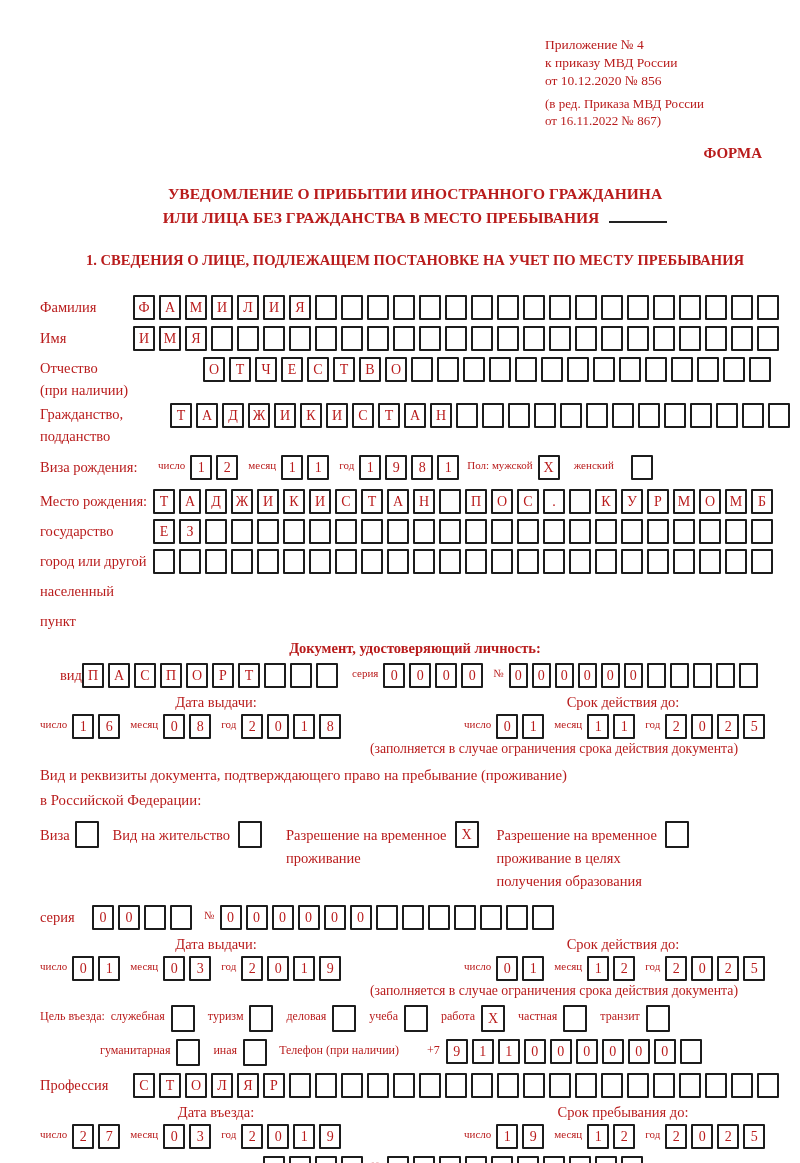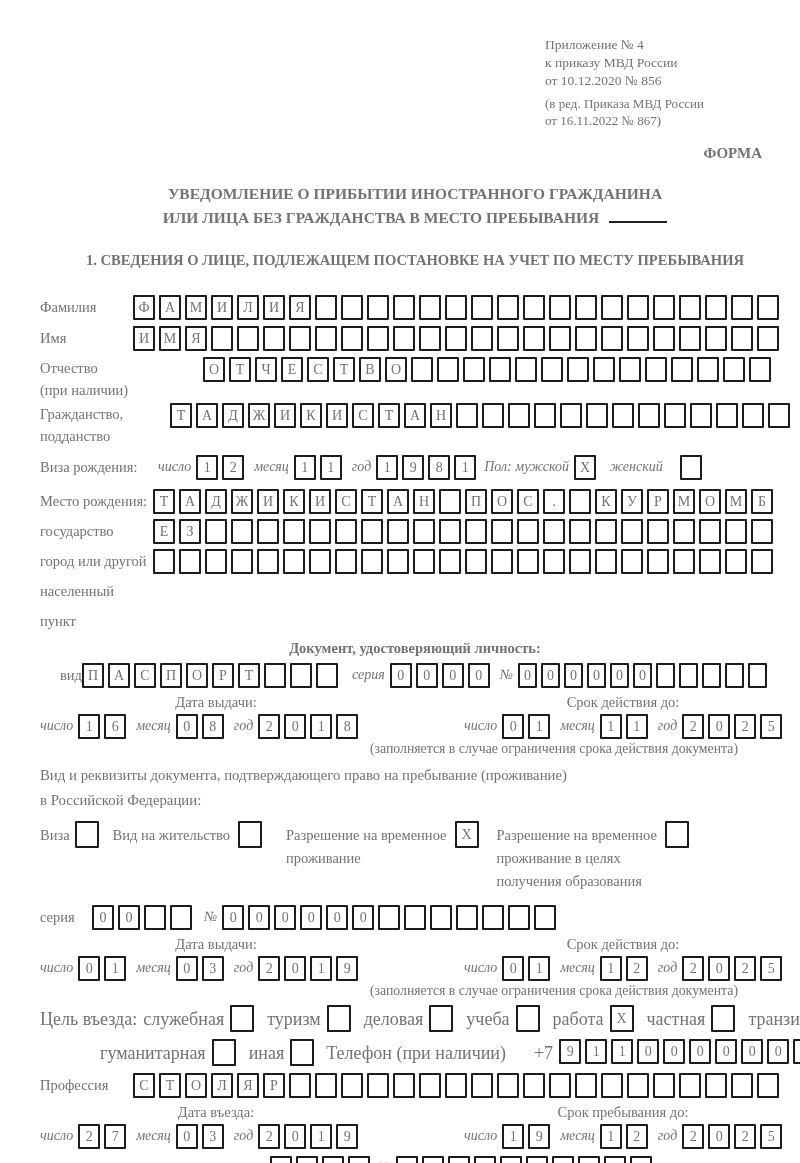--- a/index.html
+++ b/index.html
@@ -1,20 +1,20 @@
 <!DOCTYPE html>
 <html><head>
 <meta charset="utf-8">
 <style>
   html,body{margin:0;padding:0;background:#ffffff;}
   .page{
     width:800px;height:1163px;box-sizing:border-box;
     padding:36px 10px 0 40px;
     font-family:"Liberation Serif","DejaVu Serif",serif;
-    color:#737373;background:#ffffff;overflow:hidden;position:relative;
+    color:#b91c1c;background:#ffffff;overflow:hidden;position:relative;
   }
   
   .appendix{margin-left:505px;font-size:13.5px;line-height:18px;}
   .appendix .sub{margin-top:5px;font-size:13px;line-height:17px;}
   .forma{margin-top:16px;text-align:right;padding-right:28px;font-weight:bold;font-size:15px;}
   
   .title{margin-top:20px;text-align:center;font-weight:bold;font-size:15.5px;line-height:24px;}
   .blank-line{display:inline-block;width:58px;border-bottom:2px solid #222;height:12px;margin-left:10px;}
   .section-head{margin-top:22px;text-align:center;font-weight:bold;font-size:14.6px;}
   
@@ -37,32 +37,32 @@
   .stack{display:flex;flex-direction:column;gap:5px;}
   .mt8{margin-top:8px;}
   
   .doc-head{text-align:center;font-weight:bold;font-size:14.5px;margin:4px 0 6px 0;}
   
   .dgpair{display:flex;margin-bottom:2px;}
   .dgrp1{width:352px;}
   .dgrp2{width:318px;margin-left:72px;}
   .dg-head{text-align:center;font-size:14.5px;margin-bottom:3px;}
   .dg-fields{display:flex;align-items:flex-start;}
-  .dlbl{font-size:14px;padding-top:4px;margin-right:5px;flex:none;font-style:italic;}
+  .dlbl{font-size:11px;padding-top:4px;margin-right:5px;flex:none;}
   .dlbl.gap{margin-left:10px;}
   .note{font-size:13.8px;text-align:right;padding-right:52px;margin:1px 0 6px 0;}
   .intro{font-size:14.8px;line-height:25px;margin-top:4px;}
   
   .optrow{display:flex;align-items:flex-start;margin:8px 0 12px 0;}
   .opt{display:flex;align-items:flex-start;}
   .opt-txt{font-size:14.5px;line-height:23px;padding-top:3px;}
   .opt .cells{margin-left:8px;}
   
   .prow{display:flex;align-items:flex-start;margin-bottom:7px;}
-  .prow .plbl{font-size:18px;padding-top:4px;margin-right:6px;flex:none;}
+  .prow .plbl{font-size:12px;padding-top:4px;margin-right:6px;flex:none;}
   .prow .gap14{margin-left:13px;}
 </style>
 </head>
 <body>
 
 <div class="page">
 
   <div class="appendix">
     <div>Приложение № 4</div>
     <div>к приказу МВД России</div>

